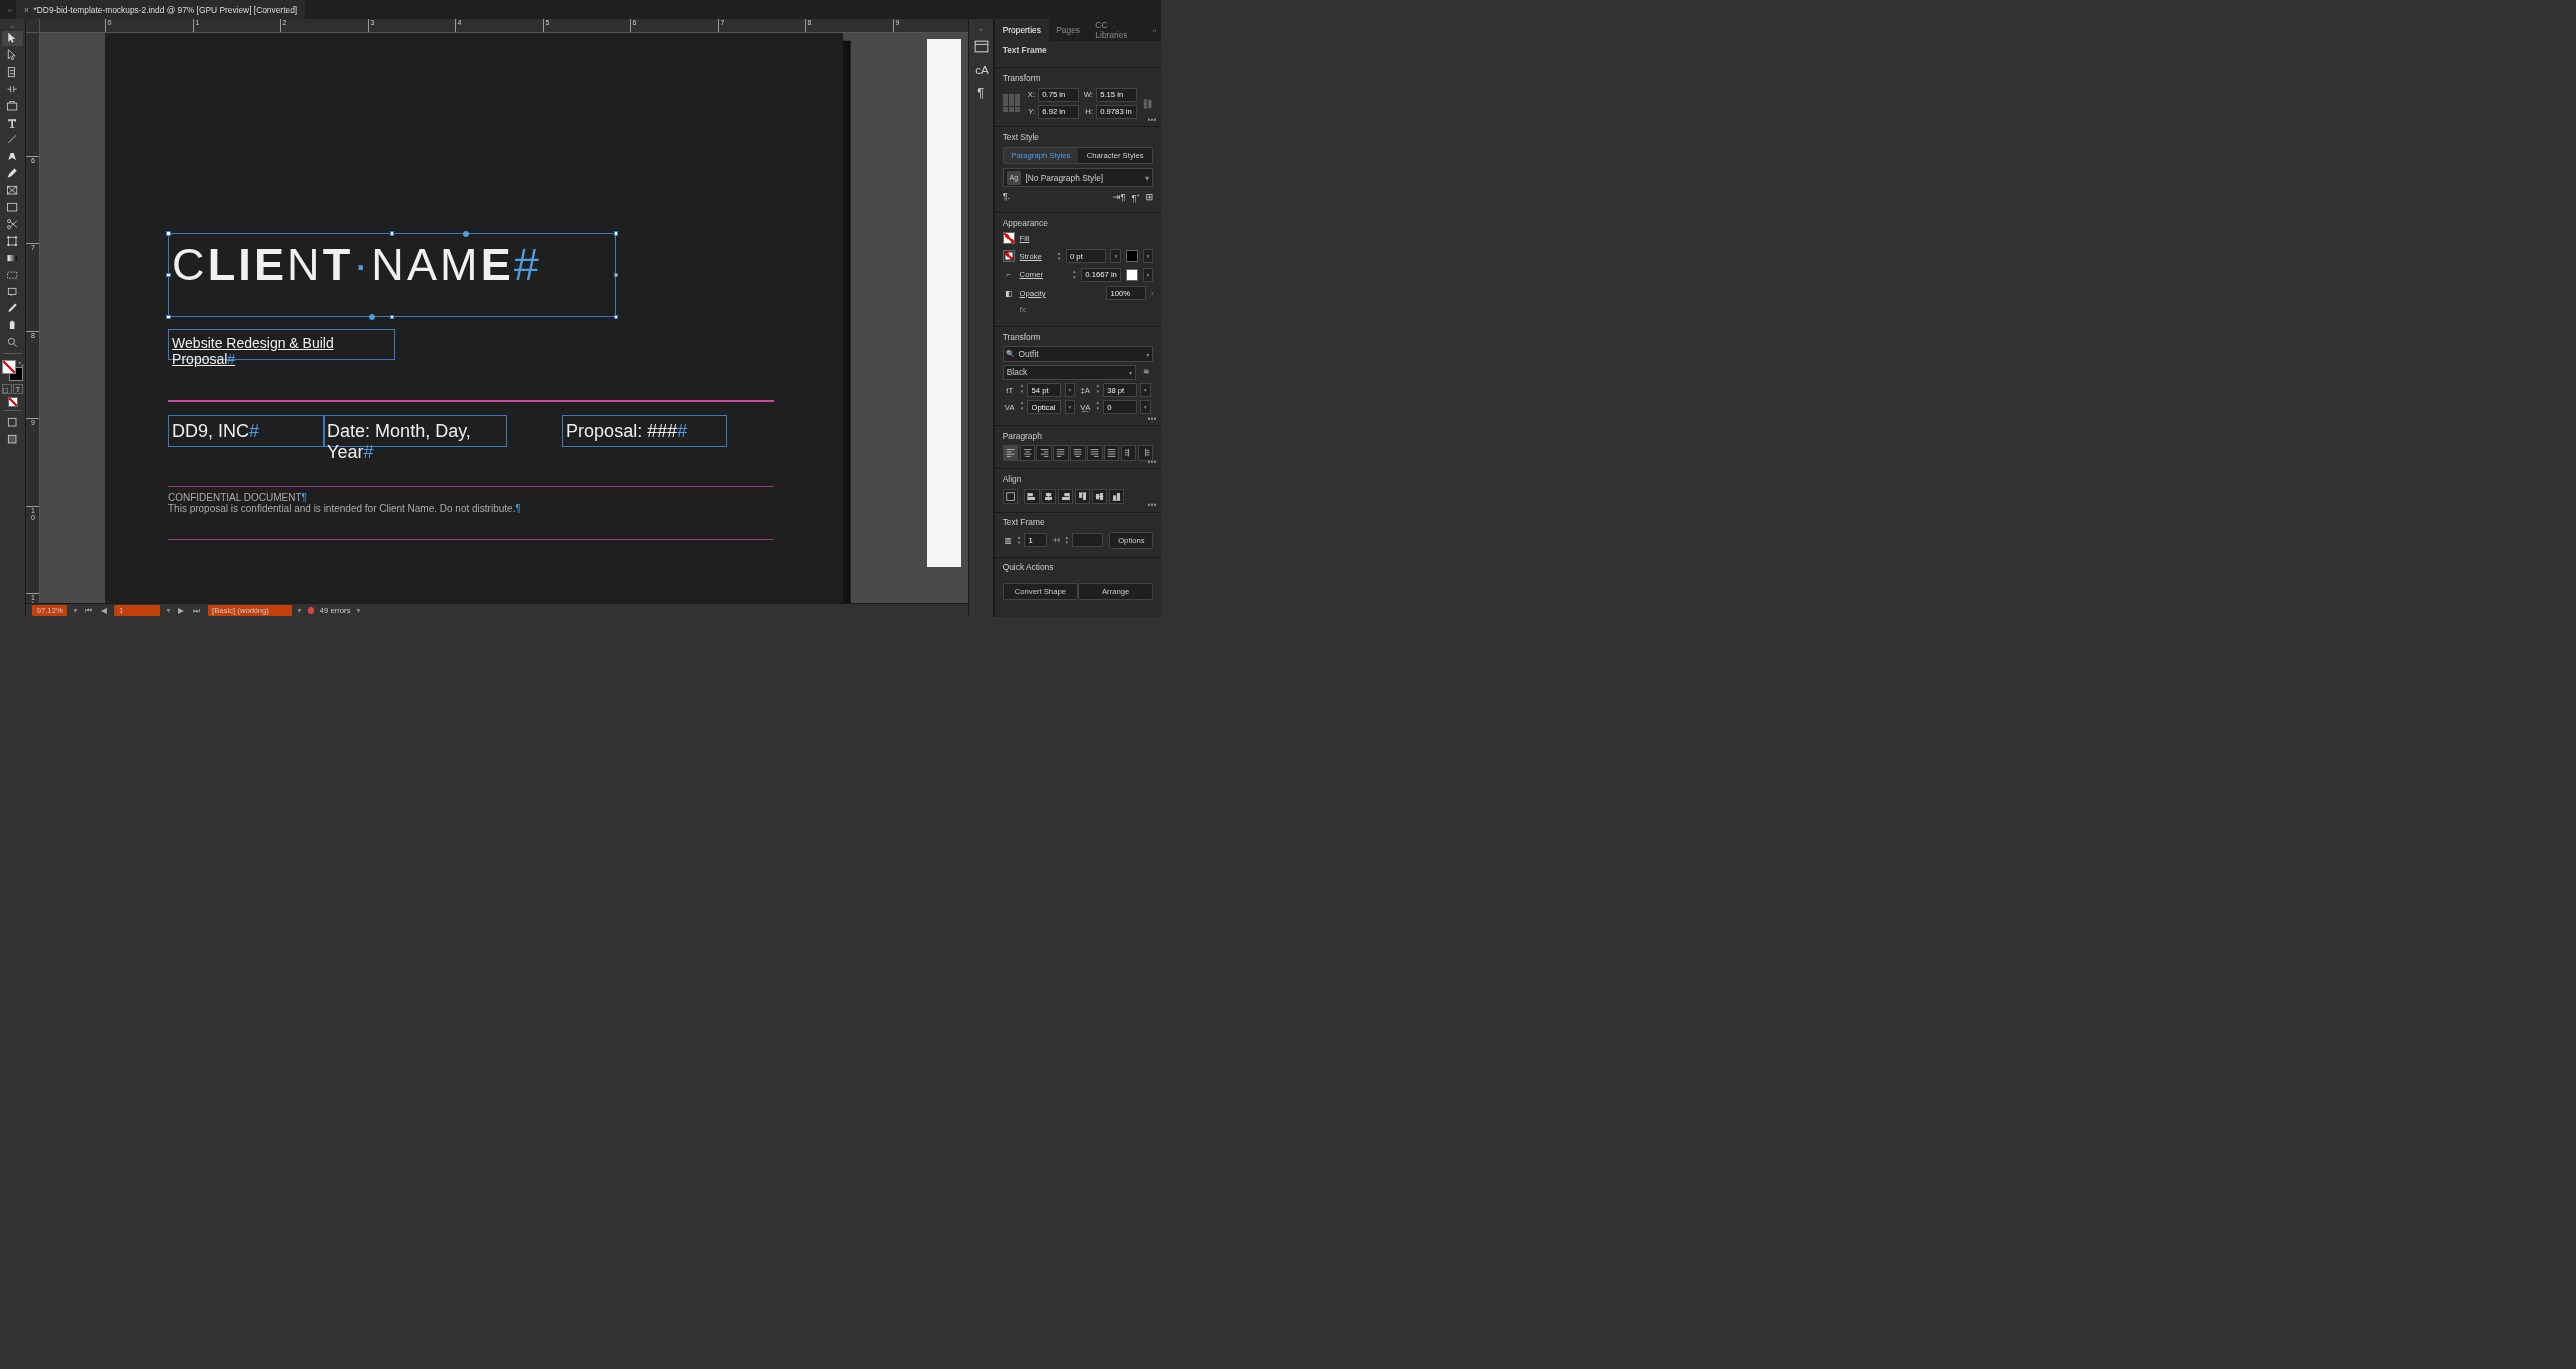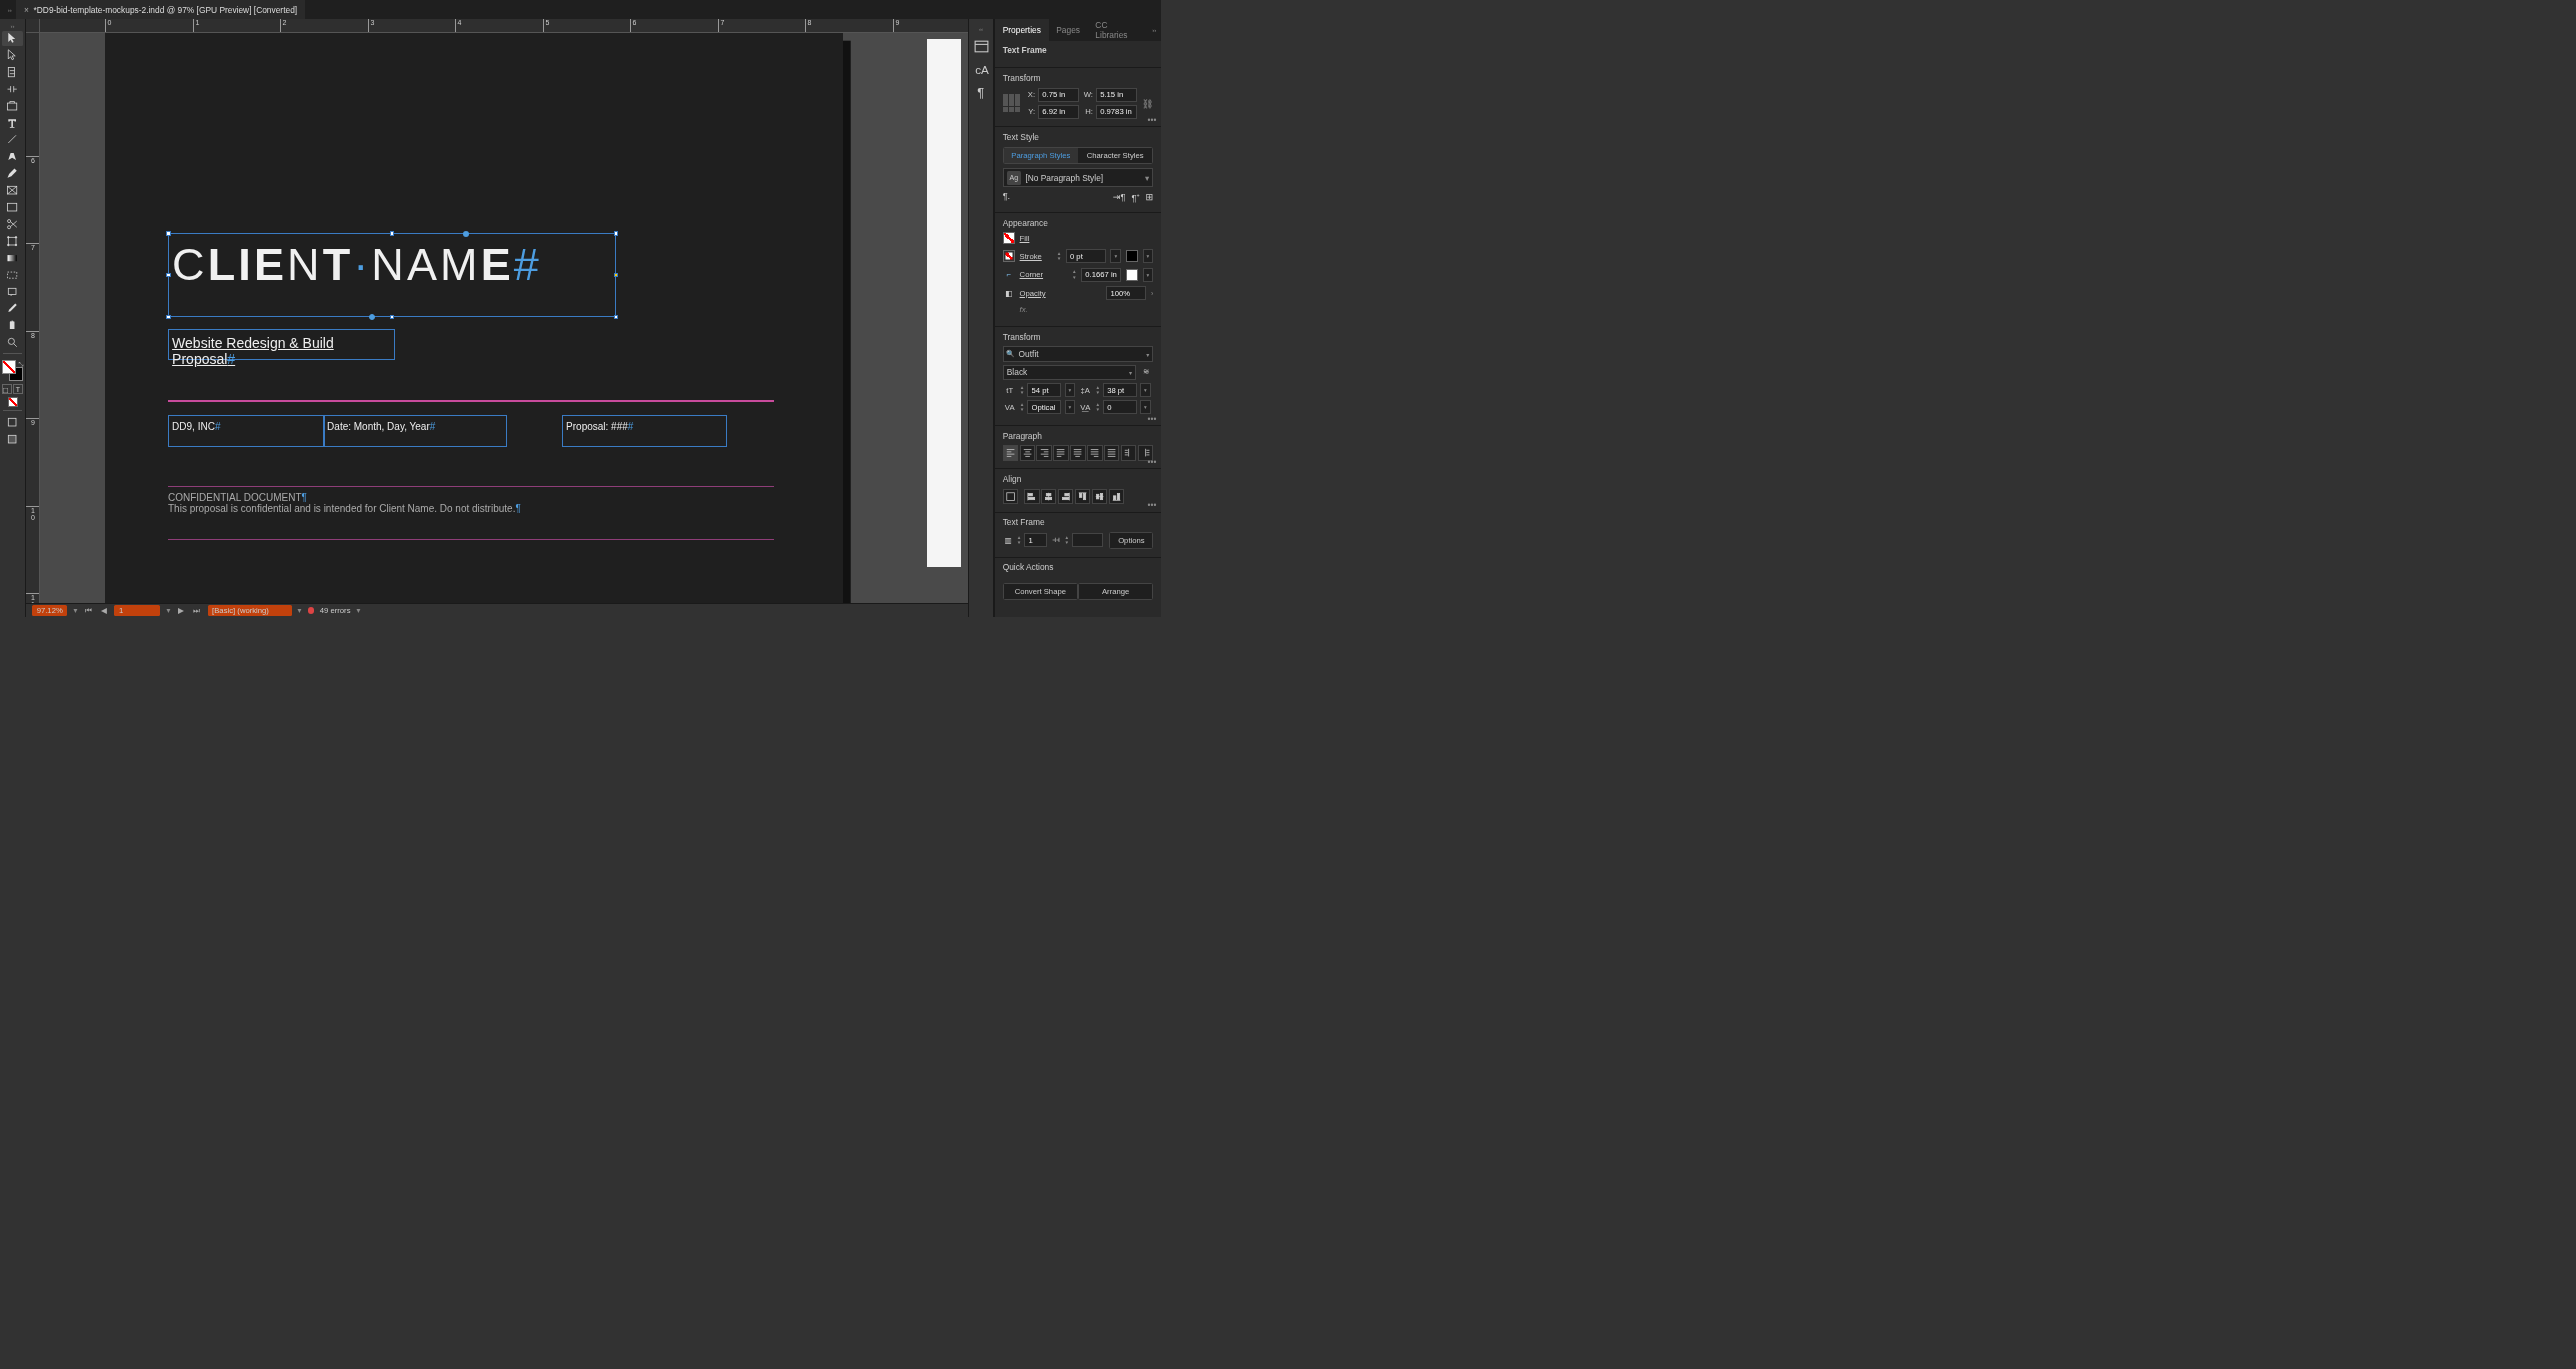--- a/index.html
+++ b/index.html
@@ -57,21 +57,21 @@
 
 
 .title-frame { left: 63px; top: 200px; width: 448px; height: 84px; }
 .title-text { font-size: 45px; font-weight: 300; letter-spacing: 3.1px; font-family: Arial, sans-serif; color: #f0f0f0; padding: 4.6px 3.1px; }
 .title-text span.bold { font-weight: 800; }
 .subtitle-frame { left: 63px; top: 296px; width: 227px; height: 31px; text-decoration: underline; }
 .subtitle-text { font-size: 14px; font-family: Arial, sans-serif; color: #eee; padding: 4.6px 3.1px; }
 .dd9-frame { left: 63px; top: 382px; width: 157px; height: 32px; }
 .date-frame { left: 218px; top: 382px; width: 184px; height: 32px; }
 .proposal-frame { left: 457px; top: 382px; width: 165px; height: 32px; }
-.meta-text { font-size: 10px; font-family: Arial, sans-serif; color: #eee; padding: 4.6px 3.1px; }
+.meta-text { font-size: 18px; font-family: Arial, sans-serif; color: #eee; padding: 4.6px 3.1px; }
 .conf-frame { left: 63px; top: 459px; width: 425px; height: 31px; border: none; }
 .conf-text { font-size: 10px; color: #aaa; font-family: Arial, sans-serif; }
 
 
 .status-bar { position: absolute; bottom: 0; left: 0; right: 0; height: 14px; background: #323232; display: flex; align-items: center; gap: 6.1px; padding: 0 6.1px; color: #ccc; font-size: 7.7px; border-top: 0.8px solid #1a1a1a; }
 .status-bar .sel { background: #c2410c; padding: 0 4.6px; height: 11.5px; display: flex; align-items: center; border-radius: 1.5px; }
 .status-bar .err-dot { width: 6.1px; height: 6.1px; background: #d44; border-radius: 50%; }
 .arrow-btn { color: #aaa; cursor: pointer; padding: 0 1.5px; }
 
 
@@ -111,21 +111,21 @@
 .swatch-black { background: #000; }
 .swatch-white { background: #fff; border: 0.8px solid #666; }
 .underline { text-decoration: underline; }
 .mini-input { background: #1f1f1f; border: 0.8px solid #444; color: #eee; width: 40px; height: 14px; font-size: 7.7px; padding: 0 3.1px; }
 .stepper { display: flex; flex-direction: column; }
 .stepper span { font-size: 4.6px; color: #888; line-height: 5.4px; cursor: pointer; }
 .dd-sm { width: 10.7px; height: 14px; background: #1f1f1f; border: 0.8px solid #444; display: flex; align-items: center; justify-content: center; color: #888; font-size: 5.4px; cursor: pointer; }
 
 .font-dropdown { display: flex; background: #1f1f1f; border: 0.8px solid #444; height: 15.4px; align-items: center; padding: 0 3.1px; gap: 3.1px; margin-bottom: 3.1px; }
 .font-dropdown .dd-arrow { margin-left: auto; color: #888; font-size: 6.1px; }
-.char-row { display: flex; gap: 3.1px; align-items: center; margin-bottom: 3.1px; }
+.char-row { display: flex; gap: 3.1px; align-items: flex-start; margin-bottom: 3.1px; }
 .char-icon { width: 14px; height: 14px; display: flex; align-items: center; justify-content: center; color: #ccc; font-size: 7.7px; }
 .char-input { background: #1f1f1f; border: 0.8px solid #444; color: #eee; width: 34px; height: 14px; font-size: 7.7px; padding: 0 3.1px; }
 
 .align-row { display: flex; gap: 1.5px; }
 .align-btn { width: 15.4px; height: 15.4px; background: #1f1f1f; border: 0.8px solid #444; display: flex; align-items: center; justify-content: center; cursor: pointer; }
 .align-btn.active { background: #454545; }
 .align-btn svg { width: 9.2px; height: 9.2px; }
 
 .frame-row { display: flex; align-items: center; gap: 3.1px; }
 .btn-options { background: #1f1f1f; border: 0.8px solid #444; color: #ccc; padding: 3.1px 7.7px; font-size: 7.7px; cursor: pointer; border-radius: 1.5px; }

